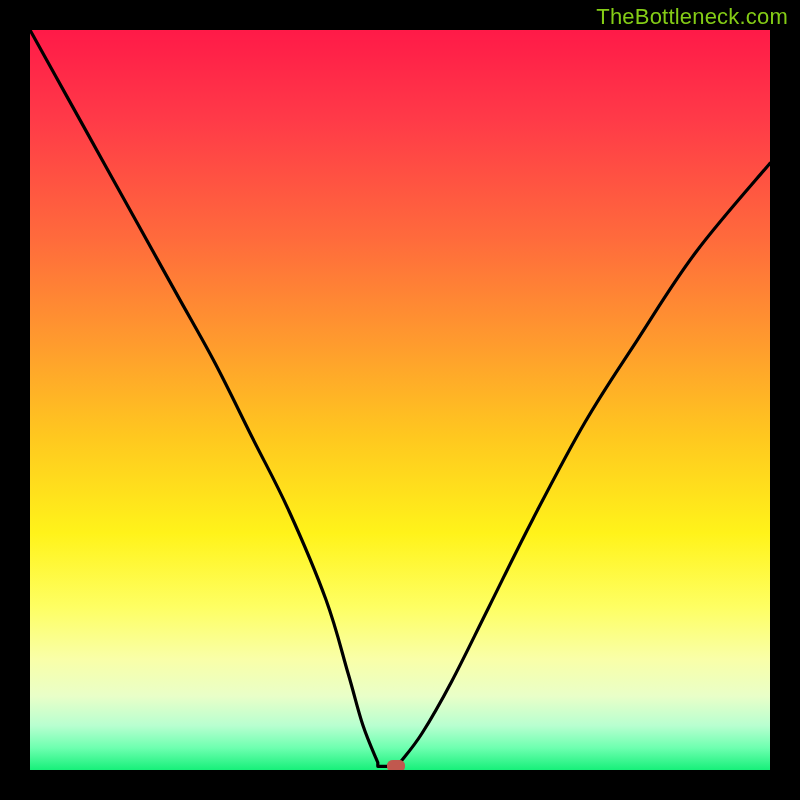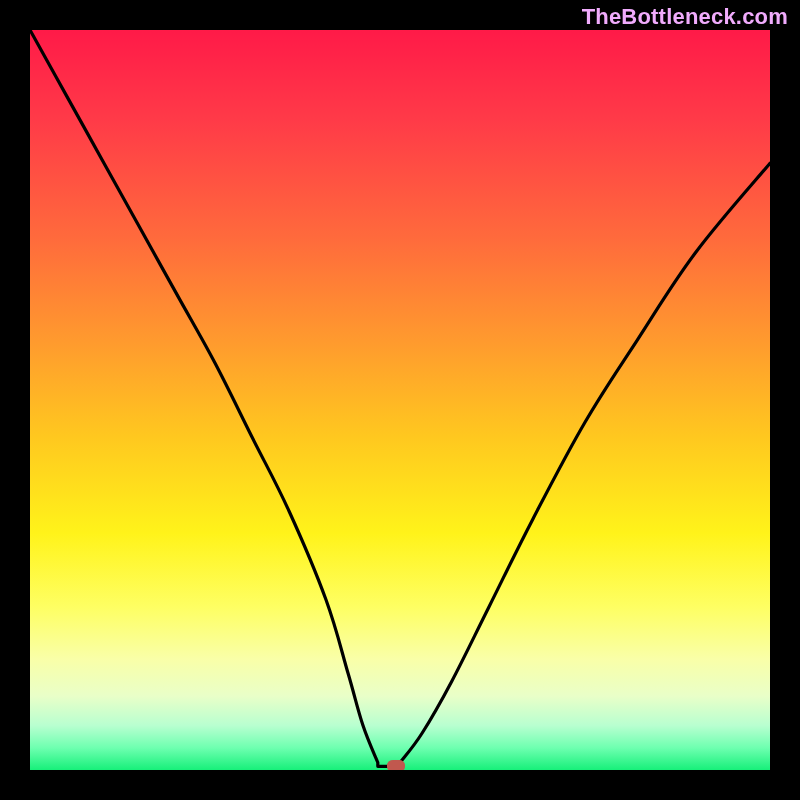--- a/index.html
+++ b/index.html
@@ -14,23 +14,23 @@
   .frame {
     position: relative;
     width: 800px;
     height: 800px;
     background: #000;
   }
   .watermark {
     position: absolute;
     top: 4px;
     right: 12px;
-    color: #f0abfc;
+    color: #84cc16;
     font-size: 22px;
-    font-weight: 700;
+    font-weight: 400;
     letter-spacing: 0.2px;
     z-index: 5;
     margin-left: 39px;
   }
   .plot {
     position: absolute;
     left: 30px;
     top: 30px;
     width: 740px;
     height: 740px;

